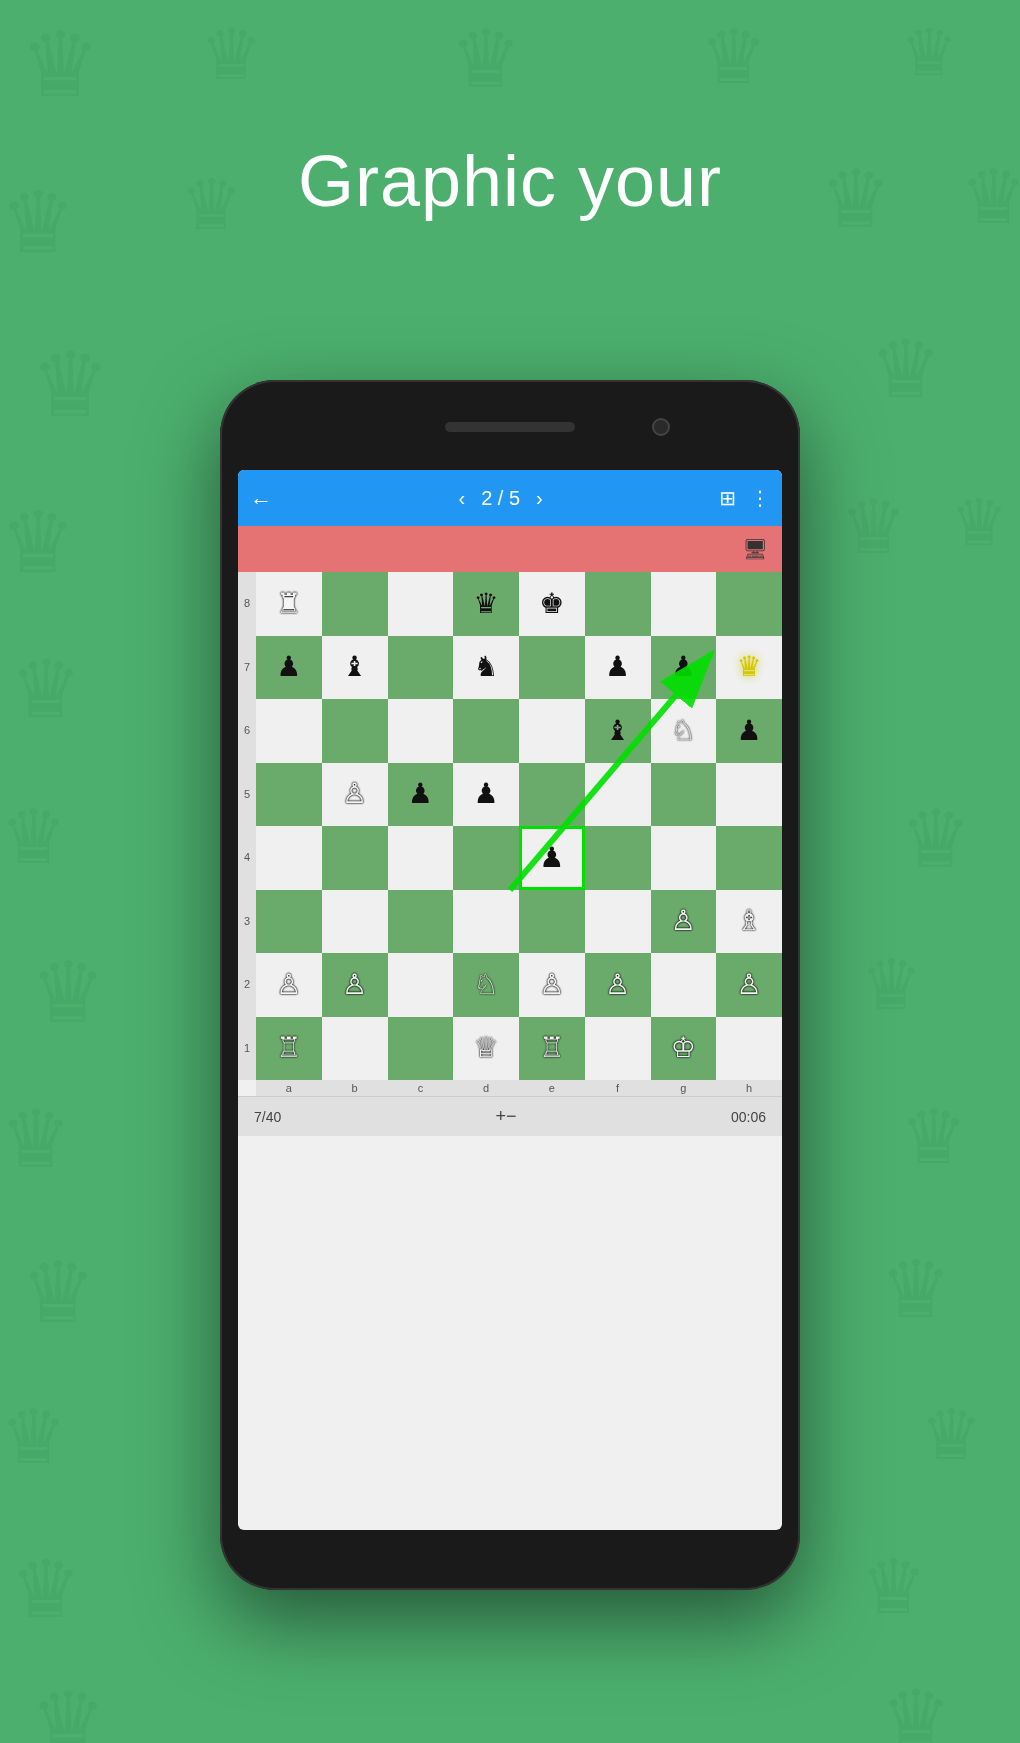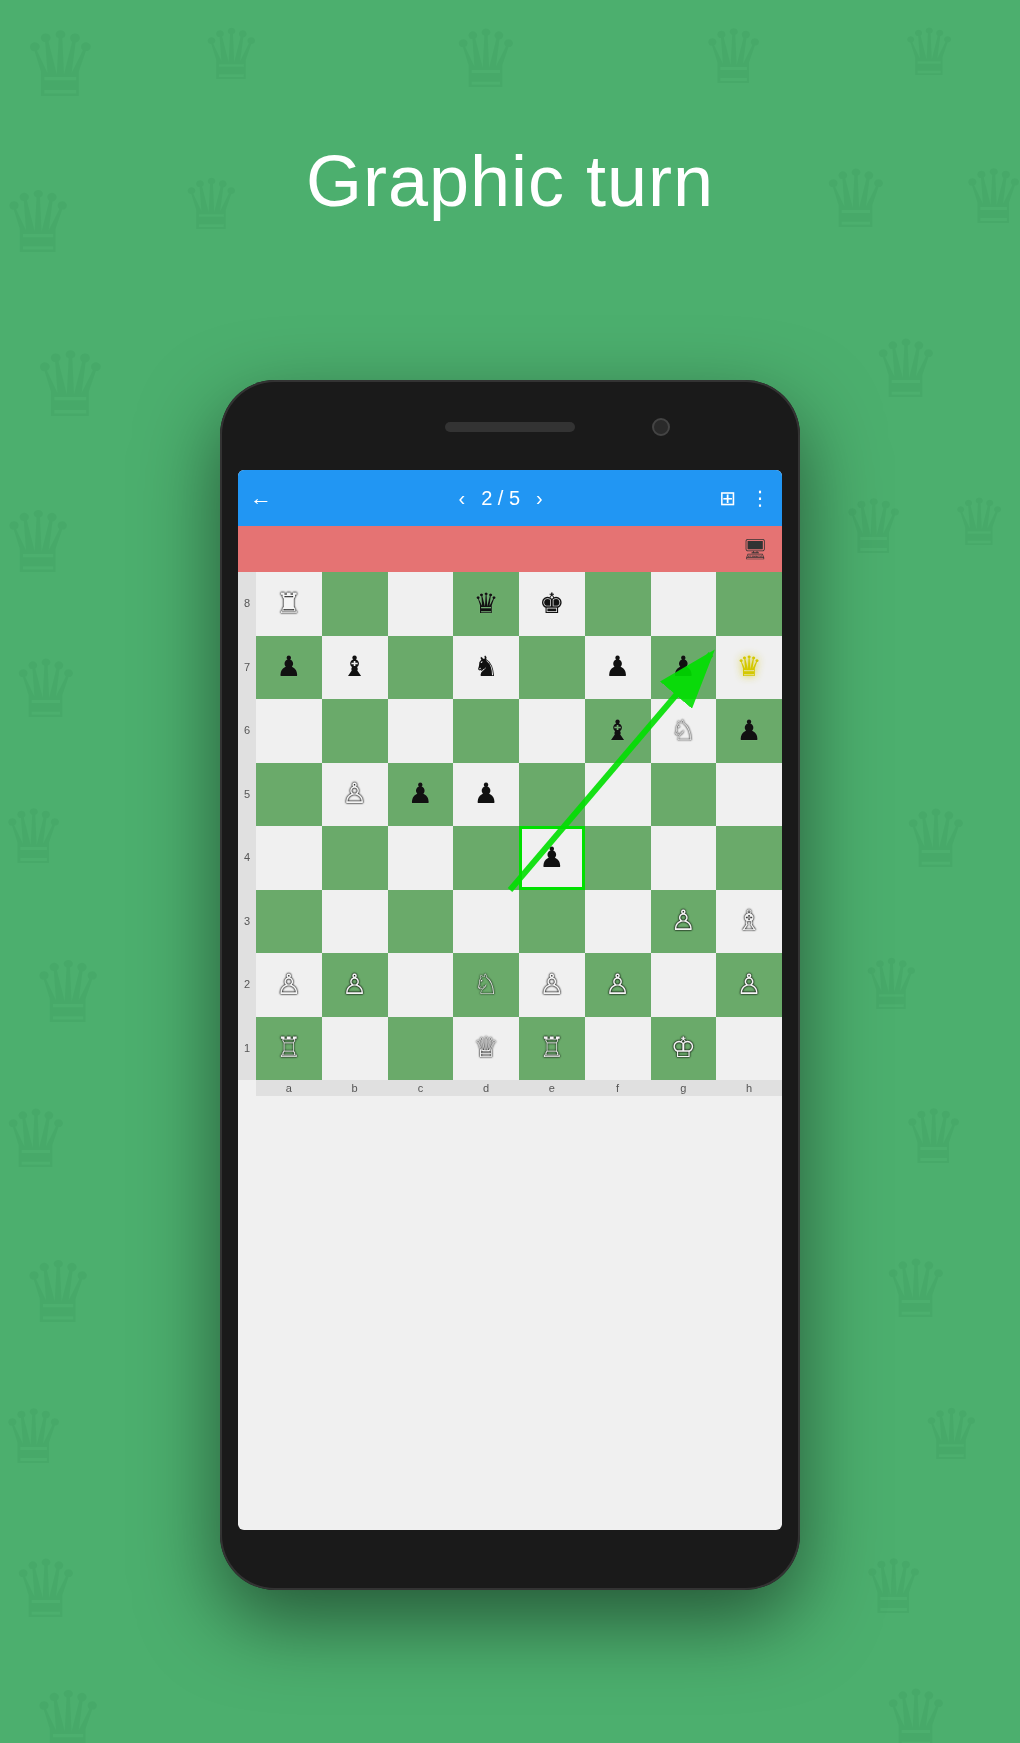--- a/index.html
+++ b/index.html
@@ -296,21 +296,21 @@
   <span style="top:1250px;left:20px;font-size:85px;">♛</span>
   <span style="top:1250px;left:880px;font-size:80px;">♛</span>
   <span style="top:1400px;left:0px;font-size:75px;">♛</span>
   <span style="top:1400px;left:920px;font-size:70px;">♛</span>
   <span style="top:1550px;left:10px;font-size:80px;">♛</span>
   <span style="top:1550px;left:860px;font-size:75px;">♛</span>
   <span style="top:1680px;left:30px;font-size:85px;">♛</span>
   <span style="top:1680px;left:880px;font-size:80px;">♛</span>
 </div>
 
-<h1 class="page-title">Graphic turn</h1>
+<h1 class="page-title">Graphic your</h1>
 
 <div class="phone-frame">
   <div class="phone-speaker"></div>
   <div class="phone-camera"></div>
 
   <div class="phone-screen">
 
     <div class="app-bar">
       <span class="app-bar-back">←</span>
       <div class="app-bar-nav">
@@ -485,16 +485,21 @@
 
         <defs>
           <marker id="arrowhead" markerWidth="10" markerHeight="7" refX="9" refY="3.5" orient="auto">
             <polygon points="0 0, 10 3.5, 0 7" fill="#00e000"></polygon>
           </marker>
         </defs>
         <line x1="254" y1="318" x2="455" y2="82" stroke="#00e000" stroke-width="6" opacity="0.9" marker-end="url(#arrowhead)"></line>
       </svg>
     </div>
 
+    <div class="bottom-bar">
+      <span class="move-counter">7/40</span>
+      <span class="zoom-controls">+−</span>
+      <span class="timer">00:06</span>
+    </div>
 
 
   </div>
 </div>
 
 </body></html>

